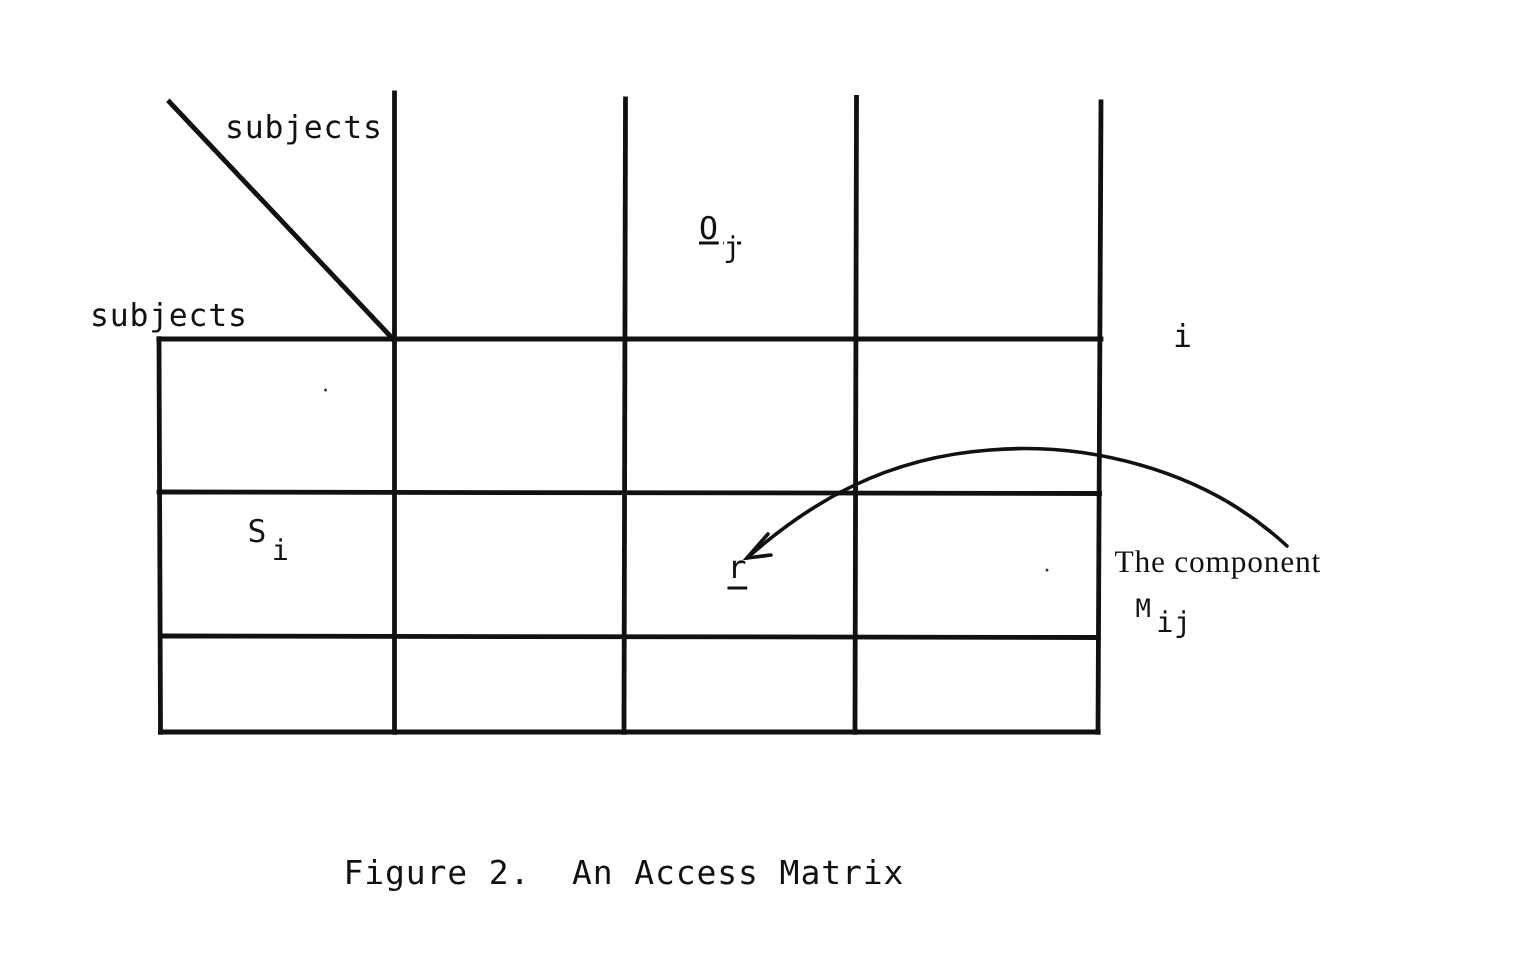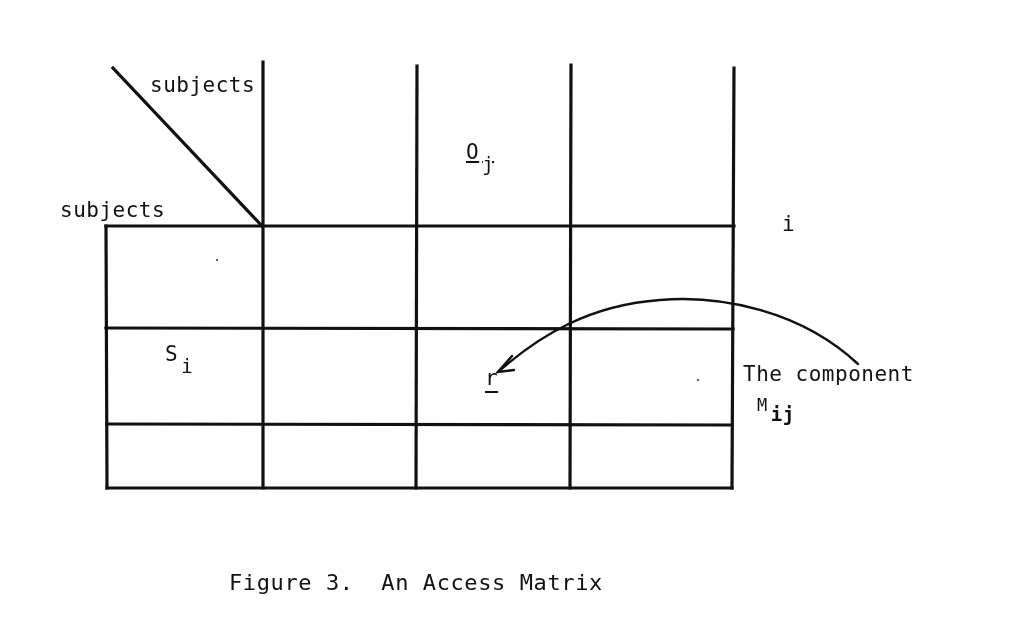--- a/index.html
+++ b/index.html
@@ -89,18 +89,18 @@
 </div>
 
 <div class="lbl" style="left:782px; top:214px;">i</div>
 
 <div class="lbl" style="left:165px; top:344px;">
   <span>S</span><span class="sub">i</span>
 </div>
 
 <div class="lbl underline" style="left:485px; top:368px;">r</div>
 
-<div class="lbl" style="left:743px; top:364px;">The component</div>
+<div class="lbl" style="left:743px; top:364px;font-family:Liberation Serif, serif;">The component</div>
 <div class="lbl" style="left:757px; top:394px;">
-  <span style="font-size:17px;">M</span><span class="sub" style="top:10px;font-weight:bold;">ij</span>
+  <span style="font-size:17px;">M</span><span class="sub" style="top:10px;">ij</span>
 </div>
 
-<div class="caption">Figure 3.  An Access Matrix</div>
+<div class="caption">Figure 2.  An Access Matrix</div>
 
 </body></html>

